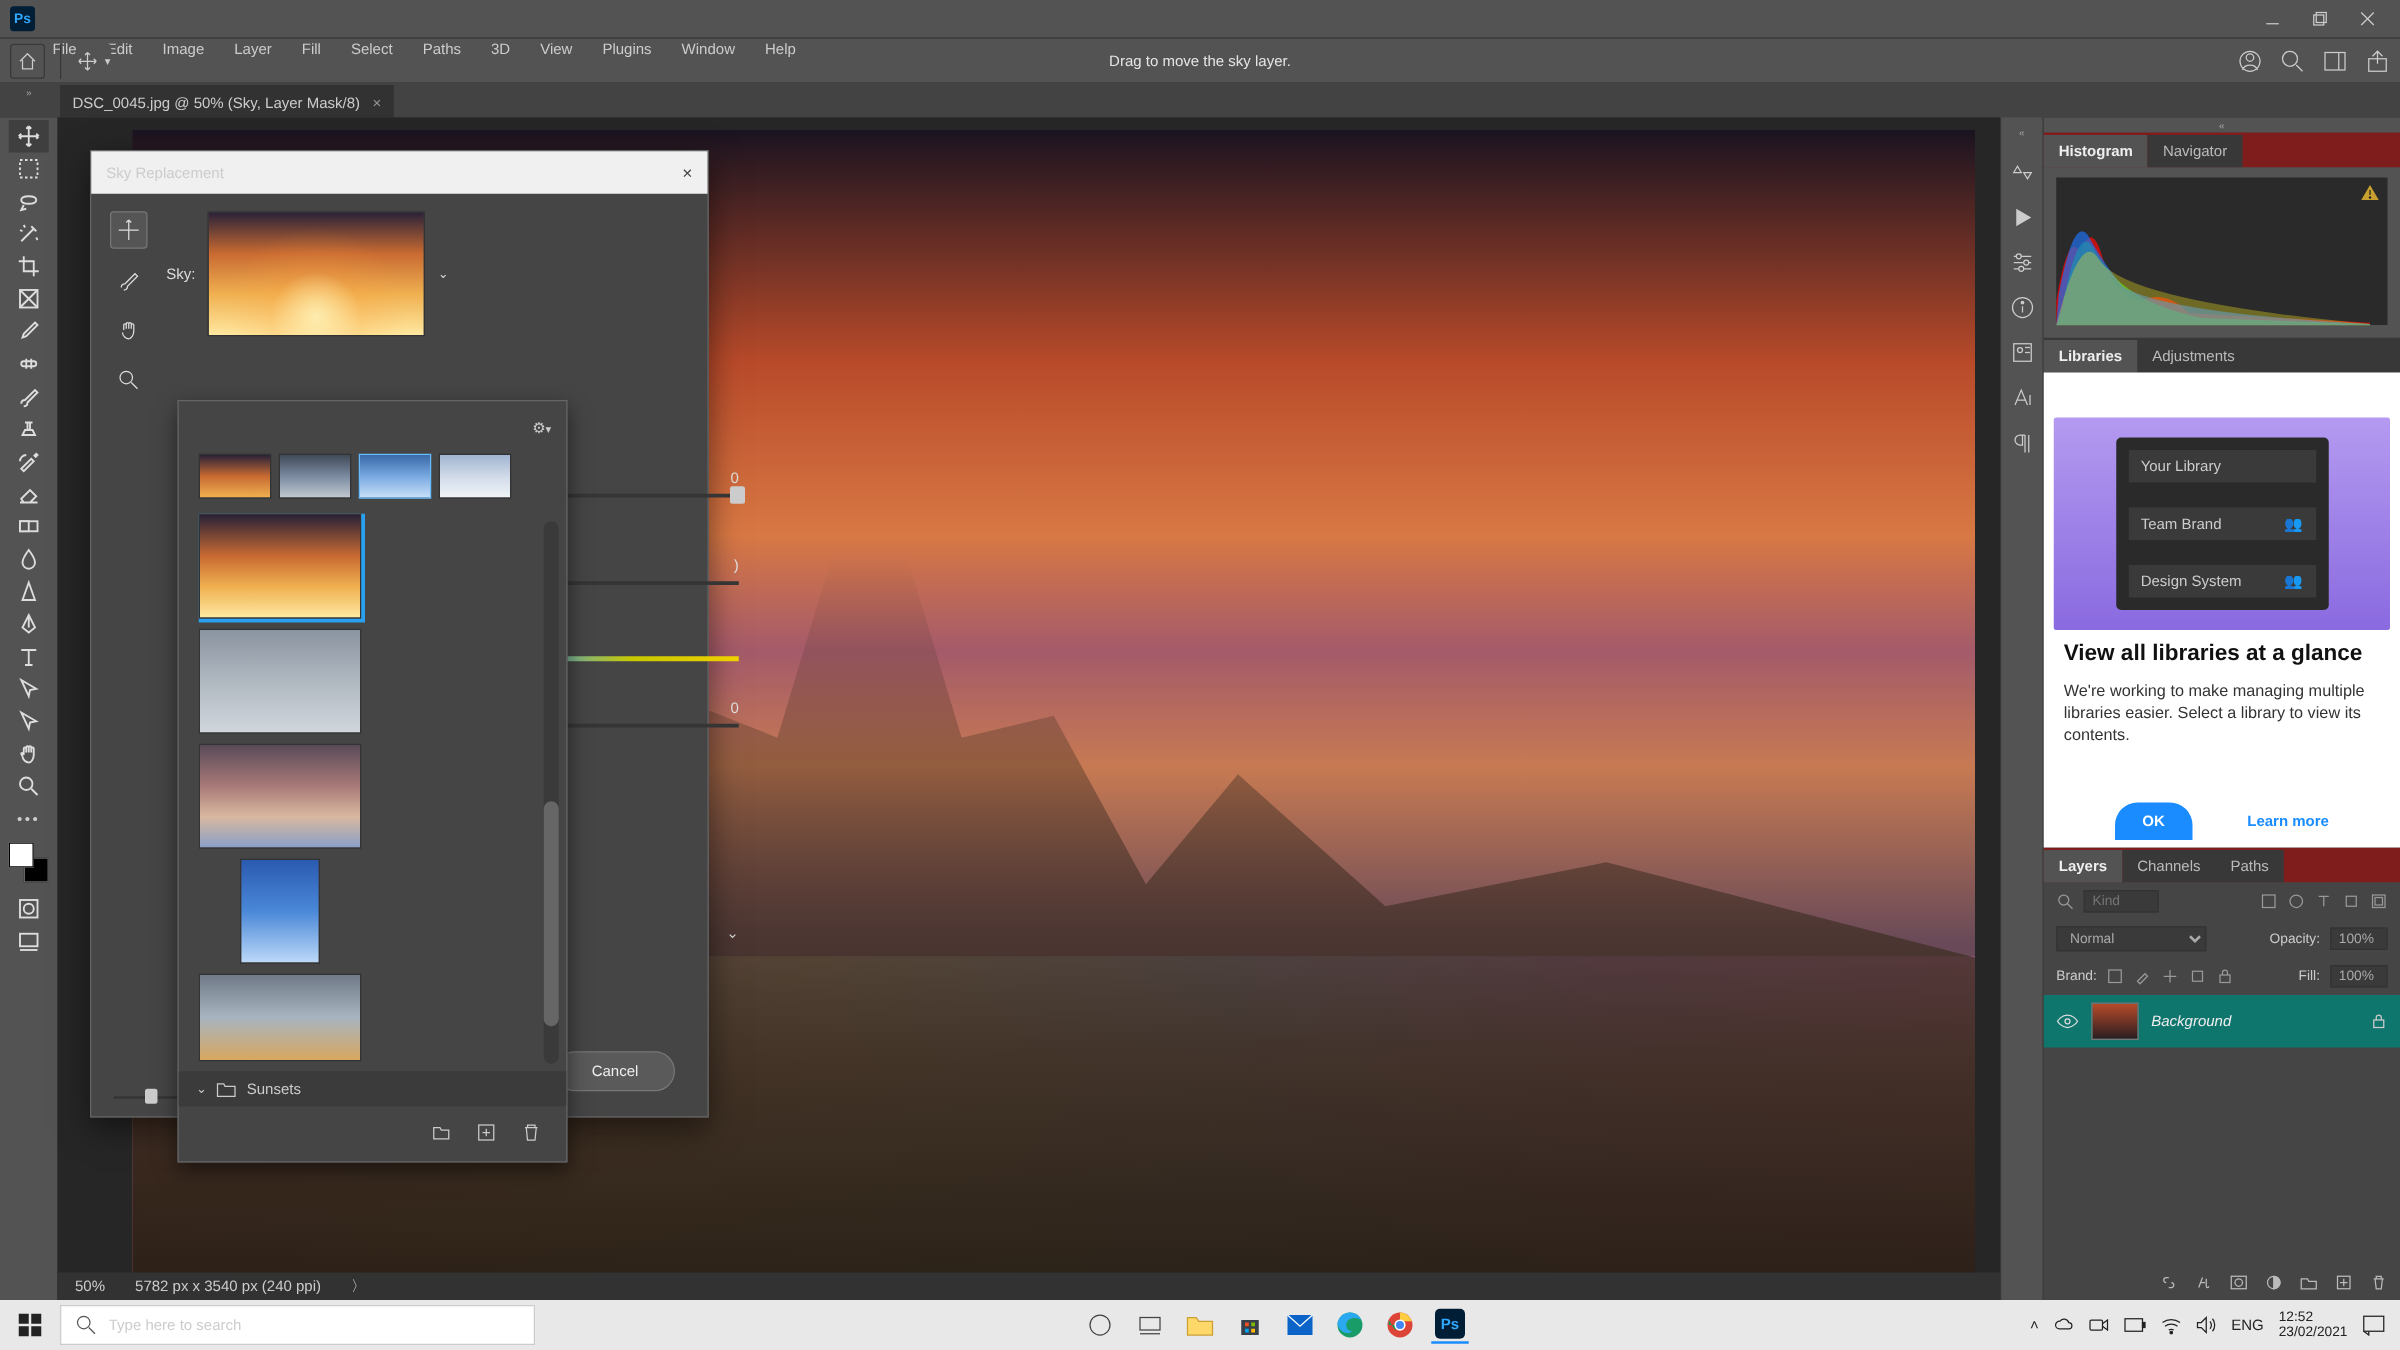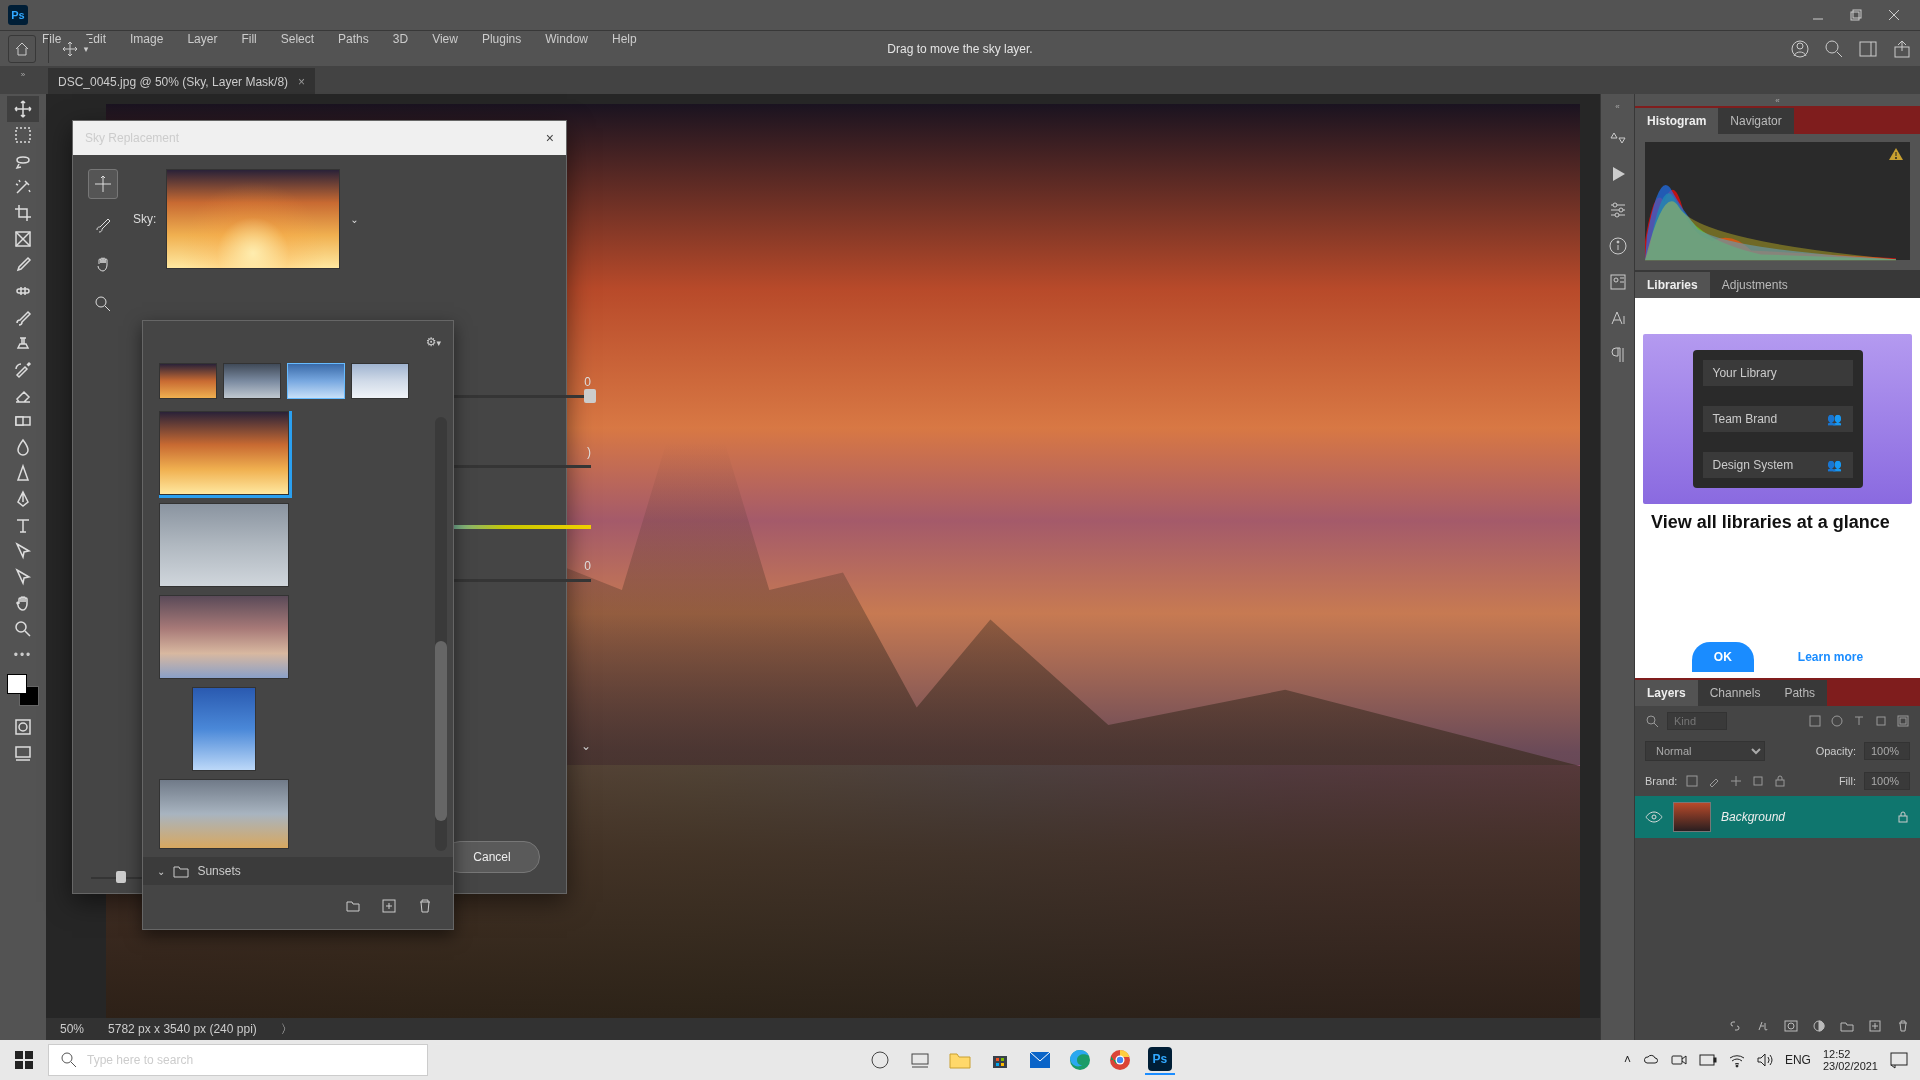--- a/index.html
+++ b/index.html
@@ -443,20 +443,21 @@
                 <span>👥</span>
               </div>
             <div class="lib-row">
                 <span>Design System</span>
                 <span>👥</span>
               </div>
           </div>
         </div>
         <div class="lib-txt">
           <h3>View all libraries at a glance</h3>
+          <p>We're working to make managing multiple libraries easier. Select a library to view its contents.</p>
         </div>
         <div class="lib-btns">
           <div class="ok-btn">OK</div>
           <div class="learn">Learn more</div>
         </div>
       </div>
 
       <div class="panel-tabs">
         <div class="ptab active">Layers</div>
         <div class="ptab">Channels</div>

